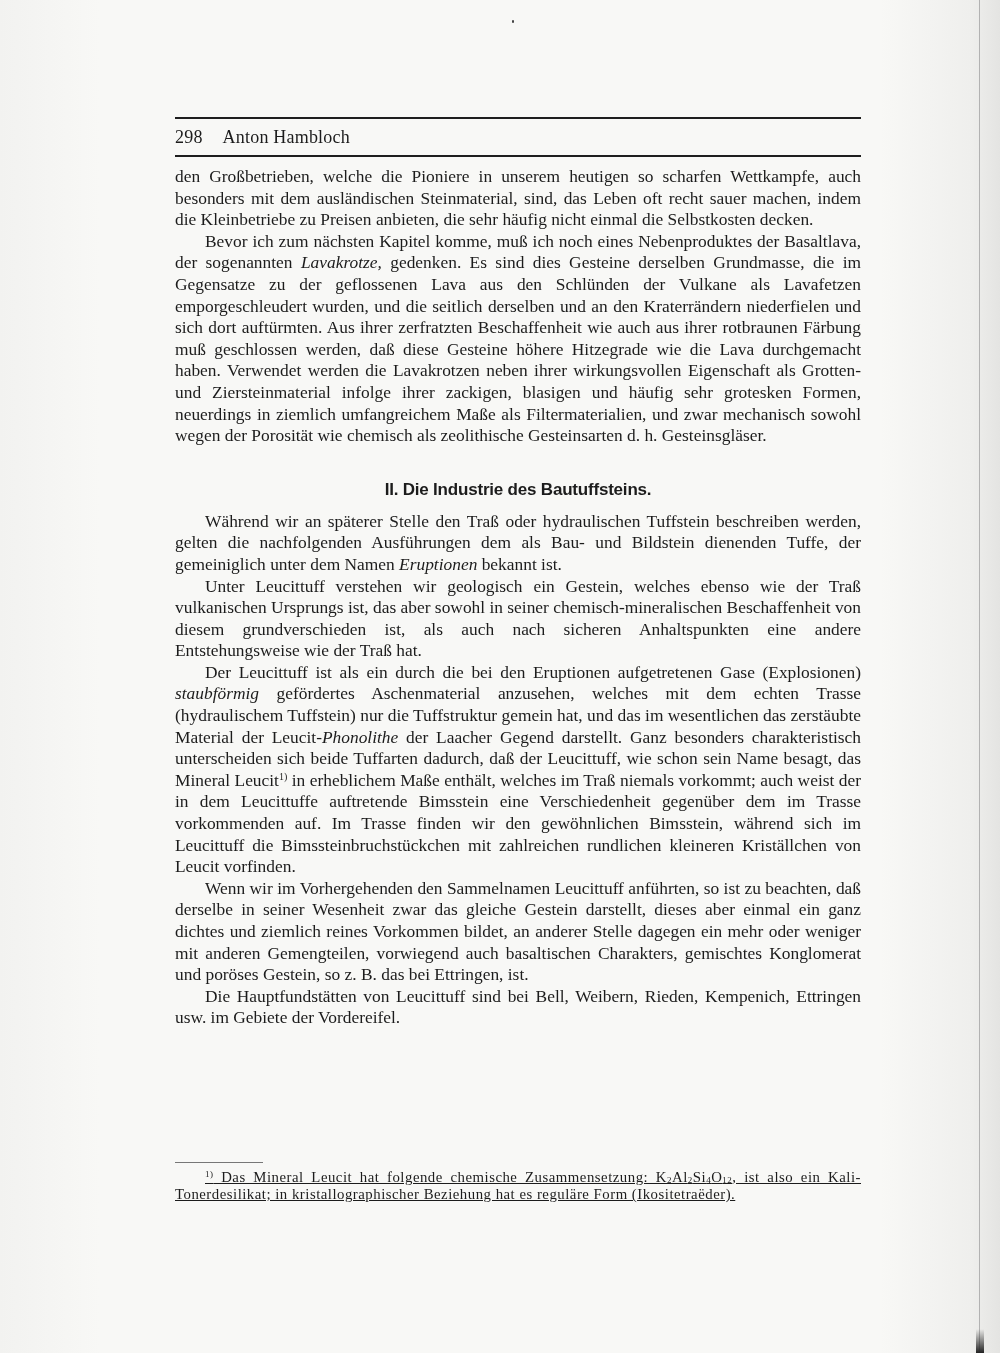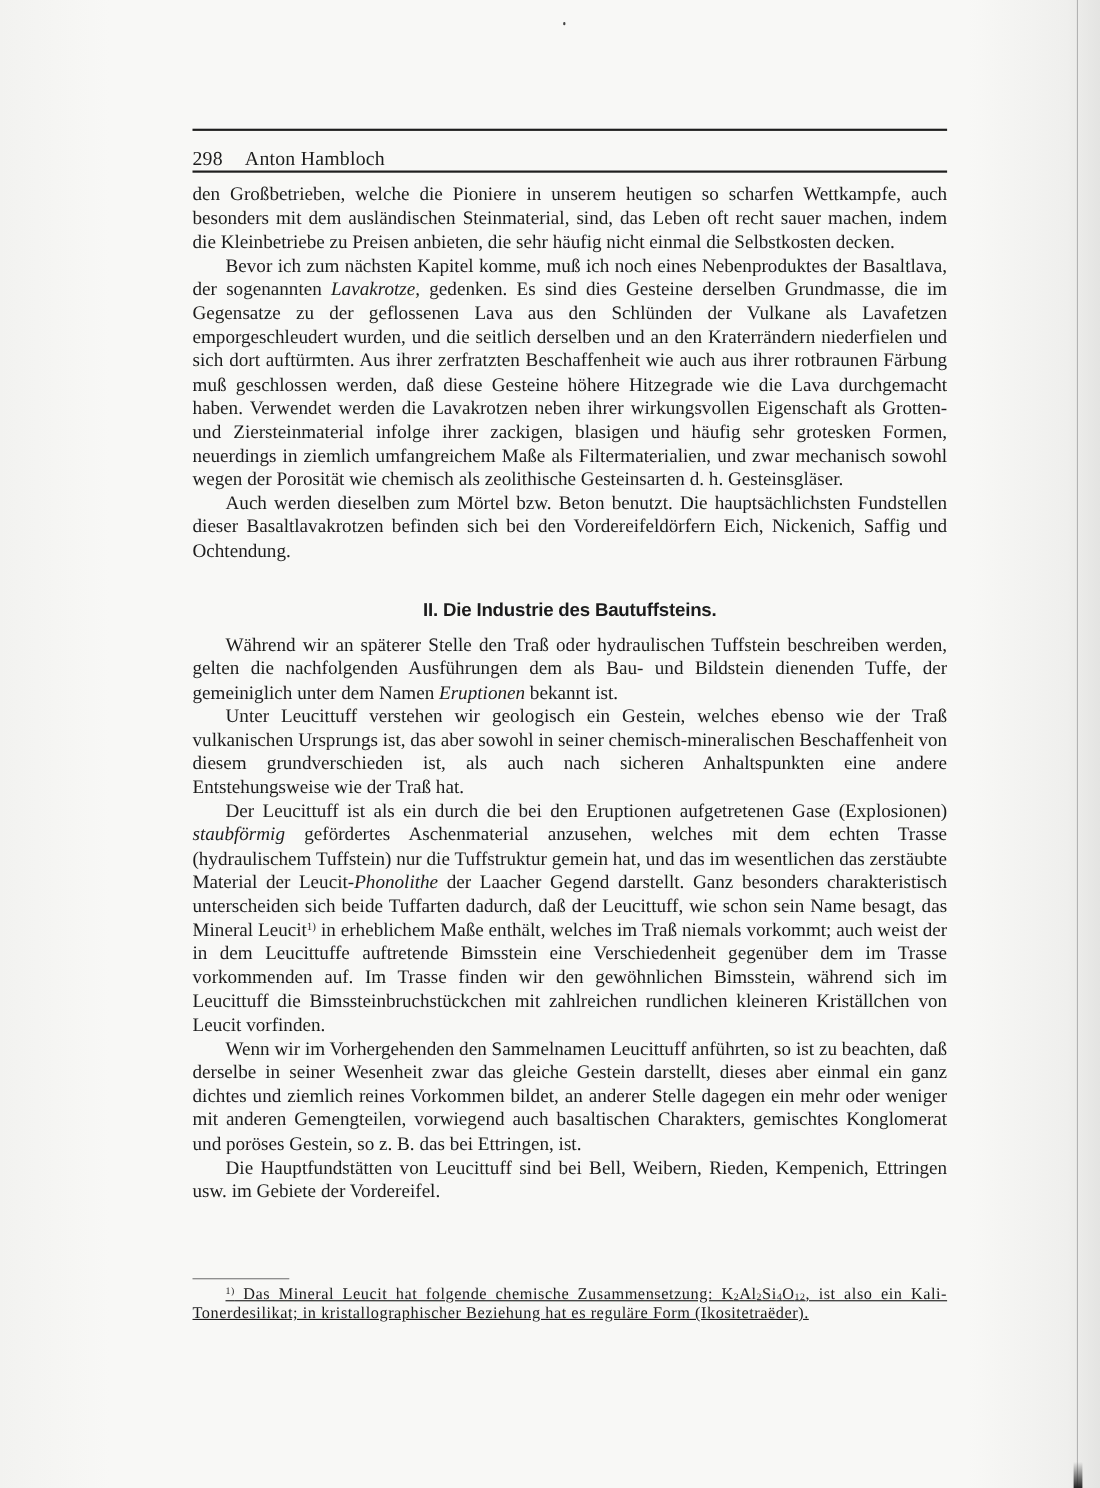--- a/index.html
+++ b/index.html
@@ -53,21 +53,21 @@
       top: 117px;
       width: 686px;
     }
     .rule {
       height: 2px;
       background: #1e1e1e;
     }
     .header-row {
       height: 36px;
       display: flex;
-      align-items: flex-end;
+      align-items: center;
       font-size: 18px;
       letter-spacing: 0.2px;
     }
     .page-number {
       margin-right: 20px;
     }
     .content {
       position: absolute;
       left: 175px;
       top: 166px;
@@ -147,21 +147,20 @@
     <span class="page-number">298</span>
     <span class="running-title">Anton Hambloch</span>
   </div>
   <div class="rule"></div>
 </div>
 
 <div class="content">
   <div id="before">
       <p><span>den Großbetrieben, welche die Pioniere in unserem heutigen so scharfen Wettkampfe, auch besonders mit dem ausländischen Steinmaterial, sind, das Leben oft recht sauer machen, indem die Kleinbetriebe zu Preisen anbieten, die sehr häufig nicht einmal die Selbstkosten decken.</span></p>
       <p class="indent"><span>Bevor ich zum nächsten Kapitel komme, muß ich noch eines Nebenproduktes der Basaltlava, der sogenannten </span><em>Lavakrotze,</em><span> gedenken. Es sind dies Gesteine derselben Grundmasse, die im Gegensatze zu der geflossenen Lava aus den Schlünden der Vulkane als Lavafetzen emporgeschleudert wurden, und die seitlich derselben und an den Kraterrändern niederfielen und sich dort auftürmten. Aus ihrer zerfratzten Beschaffenheit wie auch aus ihrer rotbraunen Färbung muß geschlossen werden, daß diese Gesteine höhere Hitzegrade wie die Lava durchgemacht haben. Verwendet werden die Lavakrotzen neben ihrer wirkungsvollen Eigenschaft als Grotten- und Ziersteinmaterial infolge ihrer zackigen, blasigen und häufig sehr grotesken Formen, neuerdings in ziemlich umfangreichem Maße als Filtermaterialien, und zwar mechanisch sowohl wegen der Porosität wie chemisch als zeolithische Gesteinsarten d. h. Gesteinsgläser.</span></p>
-      <p class="indent"><span>Auch werden dieselben zum Mörtel bzw. Beton benutzt. Die hauptsächlichsten Fundstellen dieser Basaltlavakrotzen befinden sich bei den Vordereifeldörfern Eich, Nickenich, Saffig und Ochtendung.</span></p>
     </div>
   <div class="section-heading">II. Die Industrie des Bautuffsteins.</div>
   <div id="section-body" class="section-body">
       <p class="indent"><span>Während wir an späterer Stelle den Traß oder hydraulischen Tuffstein beschreiben werden, gelten die nachfolgenden Ausführungen dem als Bau- und Bildstein dienenden Tuffe, der gemeiniglich unter dem Namen </span><em>Eruptionen</em><span> bekannt ist.</span></p>
       <p class="indent"><span>Unter Leucittuff verstehen wir geologisch ein Gestein, welches ebenso wie der Traß vulkanischen Ursprungs ist, das aber sowohl in seiner chemisch-mineralischen Beschaffenheit von diesem grundverschieden ist, als auch nach sicheren Anhaltspunkten eine andere Entstehungsweise wie der Traß hat.</span></p>
       <p class="indent"><span>Der Leucittuff ist als ein durch die bei den Eruptionen aufgetretenen Gase (Explosionen) </span><em>staubförmig</em><span> gefördertes Aschenmaterial anzusehen, welches mit dem echten Trasse (hydraulischem Tuffstein) nur die Tuffstruktur gemein hat, und das im wesentlichen das zerstäubte Material der Leucit-</span><em>Phonolithe</em><span> der Laacher Gegend darstellt. Ganz besonders charakteristisch unterscheiden sich beide Tuffarten dadurch, daß der Leucittuff, wie schon sein Name besagt, das Mineral Leucit</span><sup class="fnref">1)</sup><span> in erheblichem Maße enthält, welches im Traß niemals vorkommt; auch weist der in dem Leucittuffe auftretende Bimsstein eine Verschiedenheit gegenüber dem im Trasse vorkommenden auf. Im Trasse finden wir den gewöhnlichen Bimsstein, während sich im Leucittuff die Bimssteinbruchstückchen mit zahlreichen rundlichen kleineren Kriställchen von Leucit vorfinden.</span></p>
       <p class="indent"><span>Wenn wir im Vorhergehenden den Sammelnamen Leucittuff anführten, so ist zu beachten, daß derselbe in seiner Wesenheit zwar das gleiche Gestein darstellt, dieses aber einmal ein ganz dichtes und ziemlich reines Vorkommen bildet, an anderer Stelle dagegen ein mehr oder weniger mit anderen Gemengteilen, vorwiegend auch basaltischen Charakters, gemischtes Konglomerat und poröses Gestein, so z. B. das bei Ettringen, ist.</span></p>
       <p class="indent"><span>Die Hauptfundstätten von Leucittuff sind bei Bell, Weibern, Rieden, Kempenich, Ettringen usw. im Gebiete der Vordereifel.</span></p>
     </div>
 </div>

